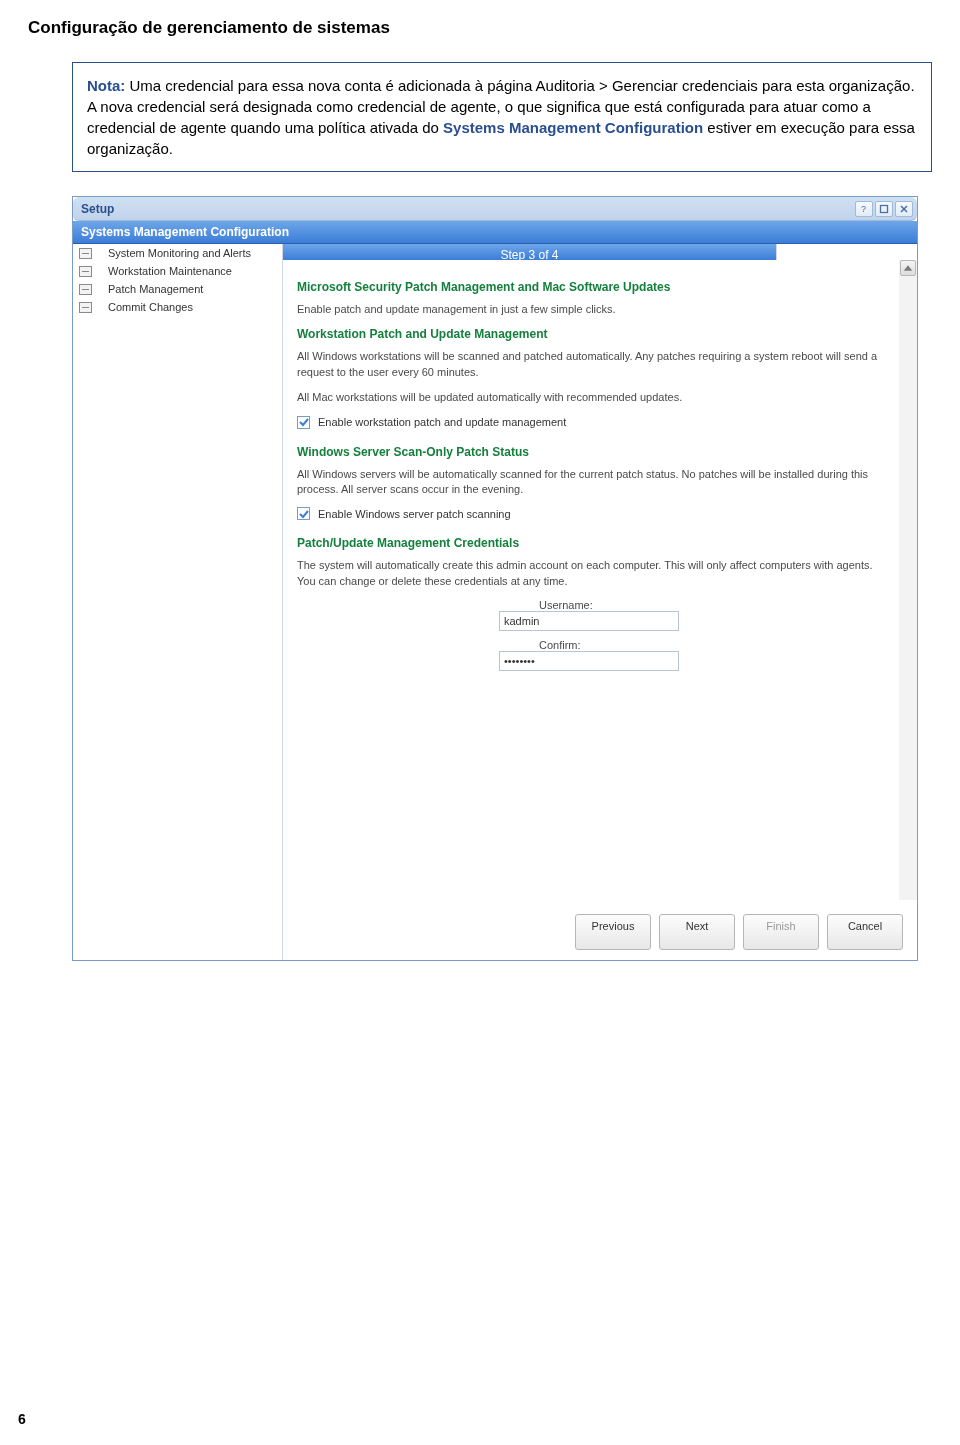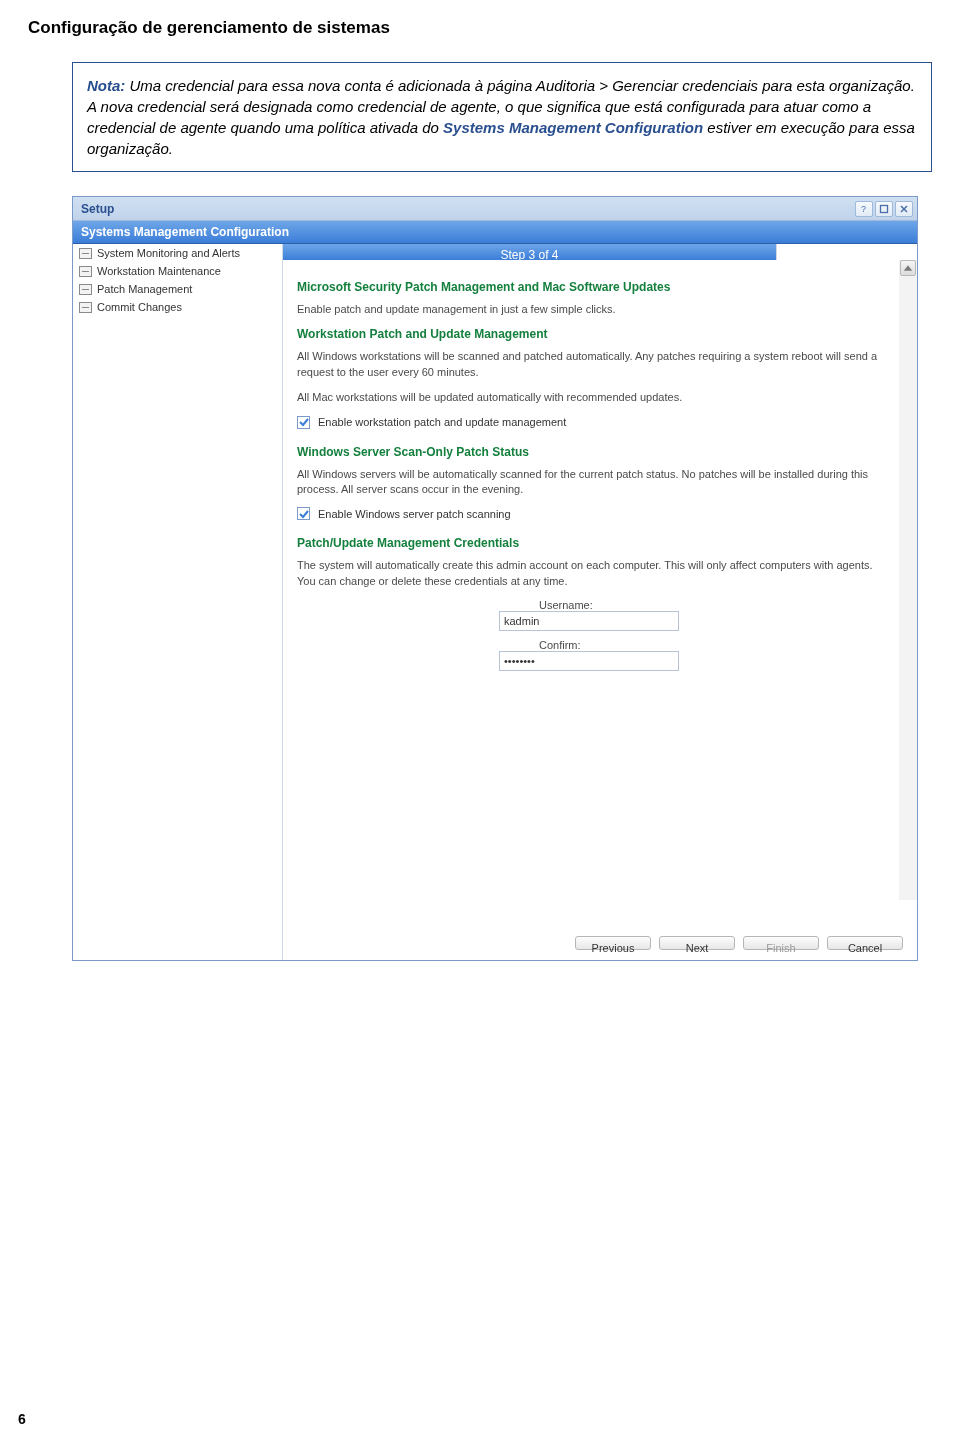--- a/index.html
+++ b/index.html
@@ -20,39 +20,39 @@
     font-size: 17px;
     font-weight: bold;
     margin-bottom: 24px;
   }
   .note-box {
     border: 1px solid #2a4f8f;
     padding: 12px 14px;
     margin: 0 0 24px 44px;
     line-height: 1.4;
     font-size: 15px;
-    font-style: italic;
   }
   .note-box .nota { color: #2a4f8f; font-weight: bold; }
   .note-box .smc { color: #2a4f8f; font-weight: bold; }
   .setup-window {
     margin-left: 44px;
     width: 846px;
     border: 1px solid #7a9bc9;
     font-size: 11px;
     color: #333;
   }
   .titlebar {
     background: linear-gradient(#d0e0f2, #c0d3ea);
     border-bottom: 1px solid #9fb9da;
     height: 24px;
     display: flex;
     align-items: center;
     justify-content: space-between;
     padding: 0 4px 0 8px;
+    border-radius: 6px;
   }
   .titlebar-title {
     color: #2a4f8f;
     font-weight: bold;
     font-size: 12px;
   }
   .titlebar-controls { display: flex; gap: 2px; }
   .tb-btn {
     width: 18px; height: 16px;
     background: linear-gradient(#f6f9fd,#e2ebf6);
@@ -75,21 +75,21 @@
     min-height: 700px;
   }
   .sidebar {
     width: 210px;
     border-right: 1px solid #cfd8e4;
     background: #fff;
   }
   .side-item {
     display: flex;
     align-items: center;
-    gap: 5px;
+    gap: 16px;
     padding: 3px 6px;
     cursor: default;
   }
   .side-icon {
     width: 13px; height: 11px;
     border: 1px solid #8a8a8a;
     background: #f3f3f3;
     position: relative;
   }
   .side-icon::before {
@@ -157,21 +157,21 @@
   }
   .button-row {
     position: absolute;
     bottom: 10px;
     right: 14px;
     display: flex;
     gap: 8px;
   }
   .wiz-btn {
     min-width: 76px;
-    height: 14px;
+    height: 36px;
     background: linear-gradient(#fdfdfd,#e7e7e7);
     border: 1px solid #b6b6b6;
     border-radius: 3px;
     font-size: 11px;
     color: #333;
     text-align:center;
     line-height:22px;
     padding: 0 10px;
   }
   .wiz-btn.disabled { color:#9a9a9a; }

